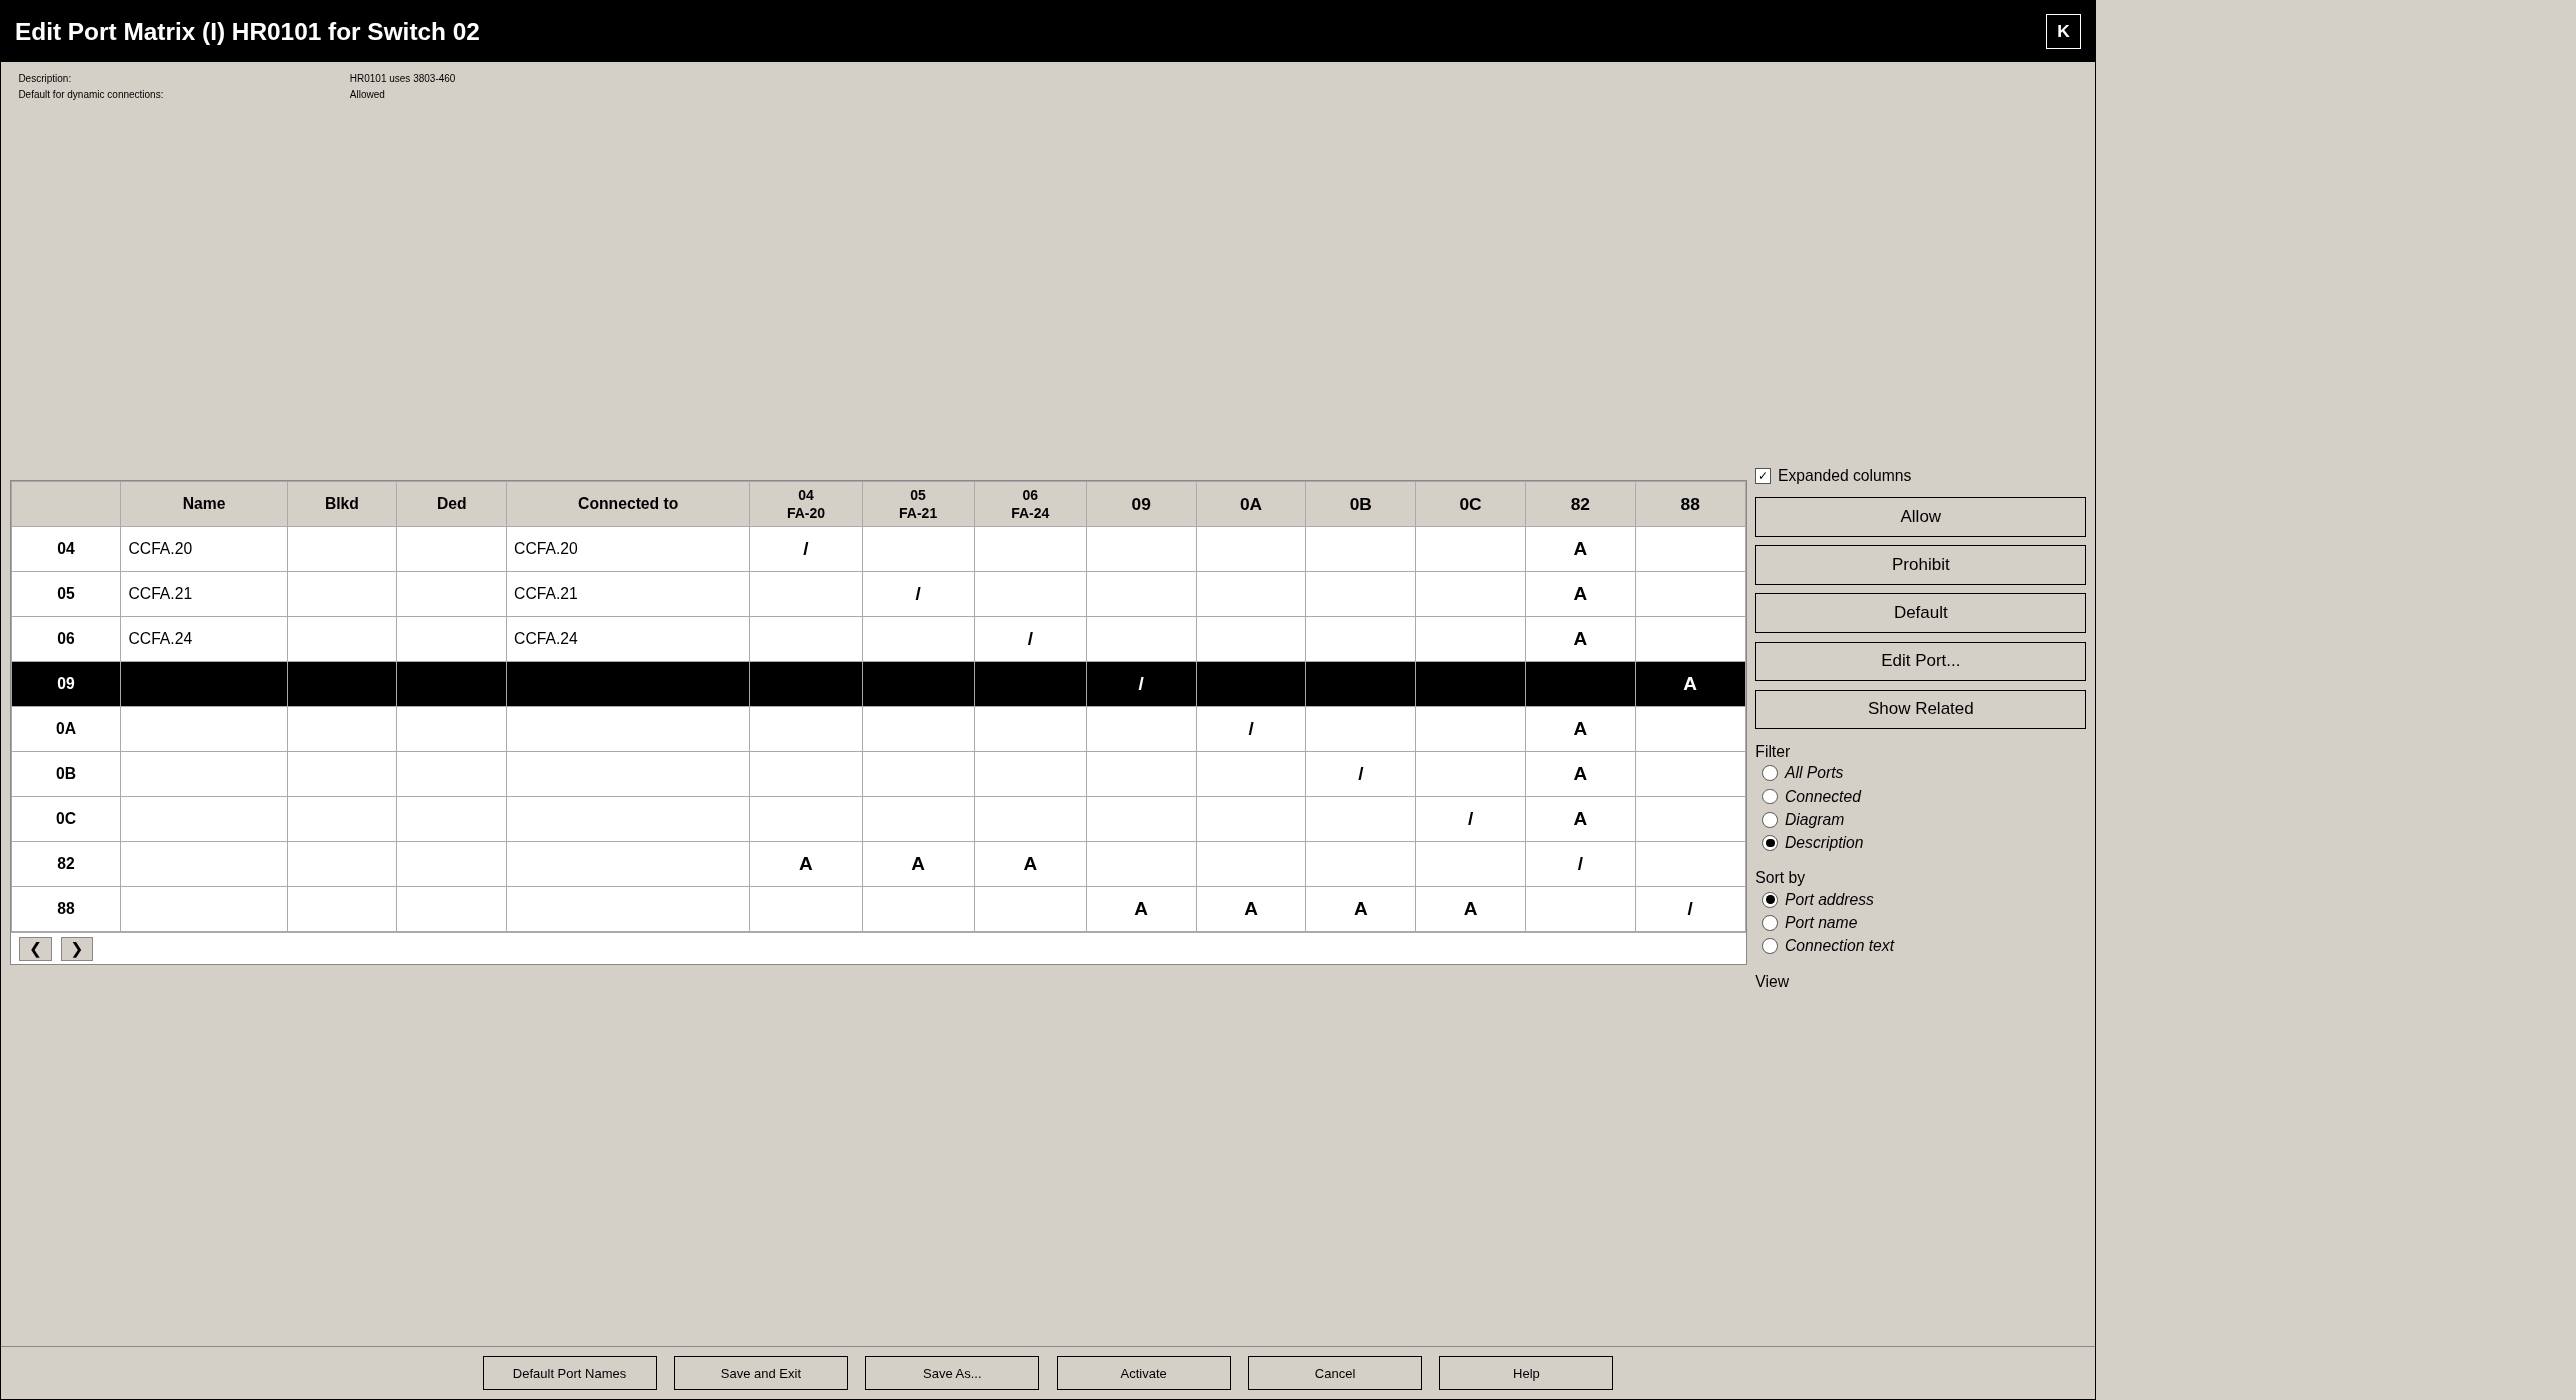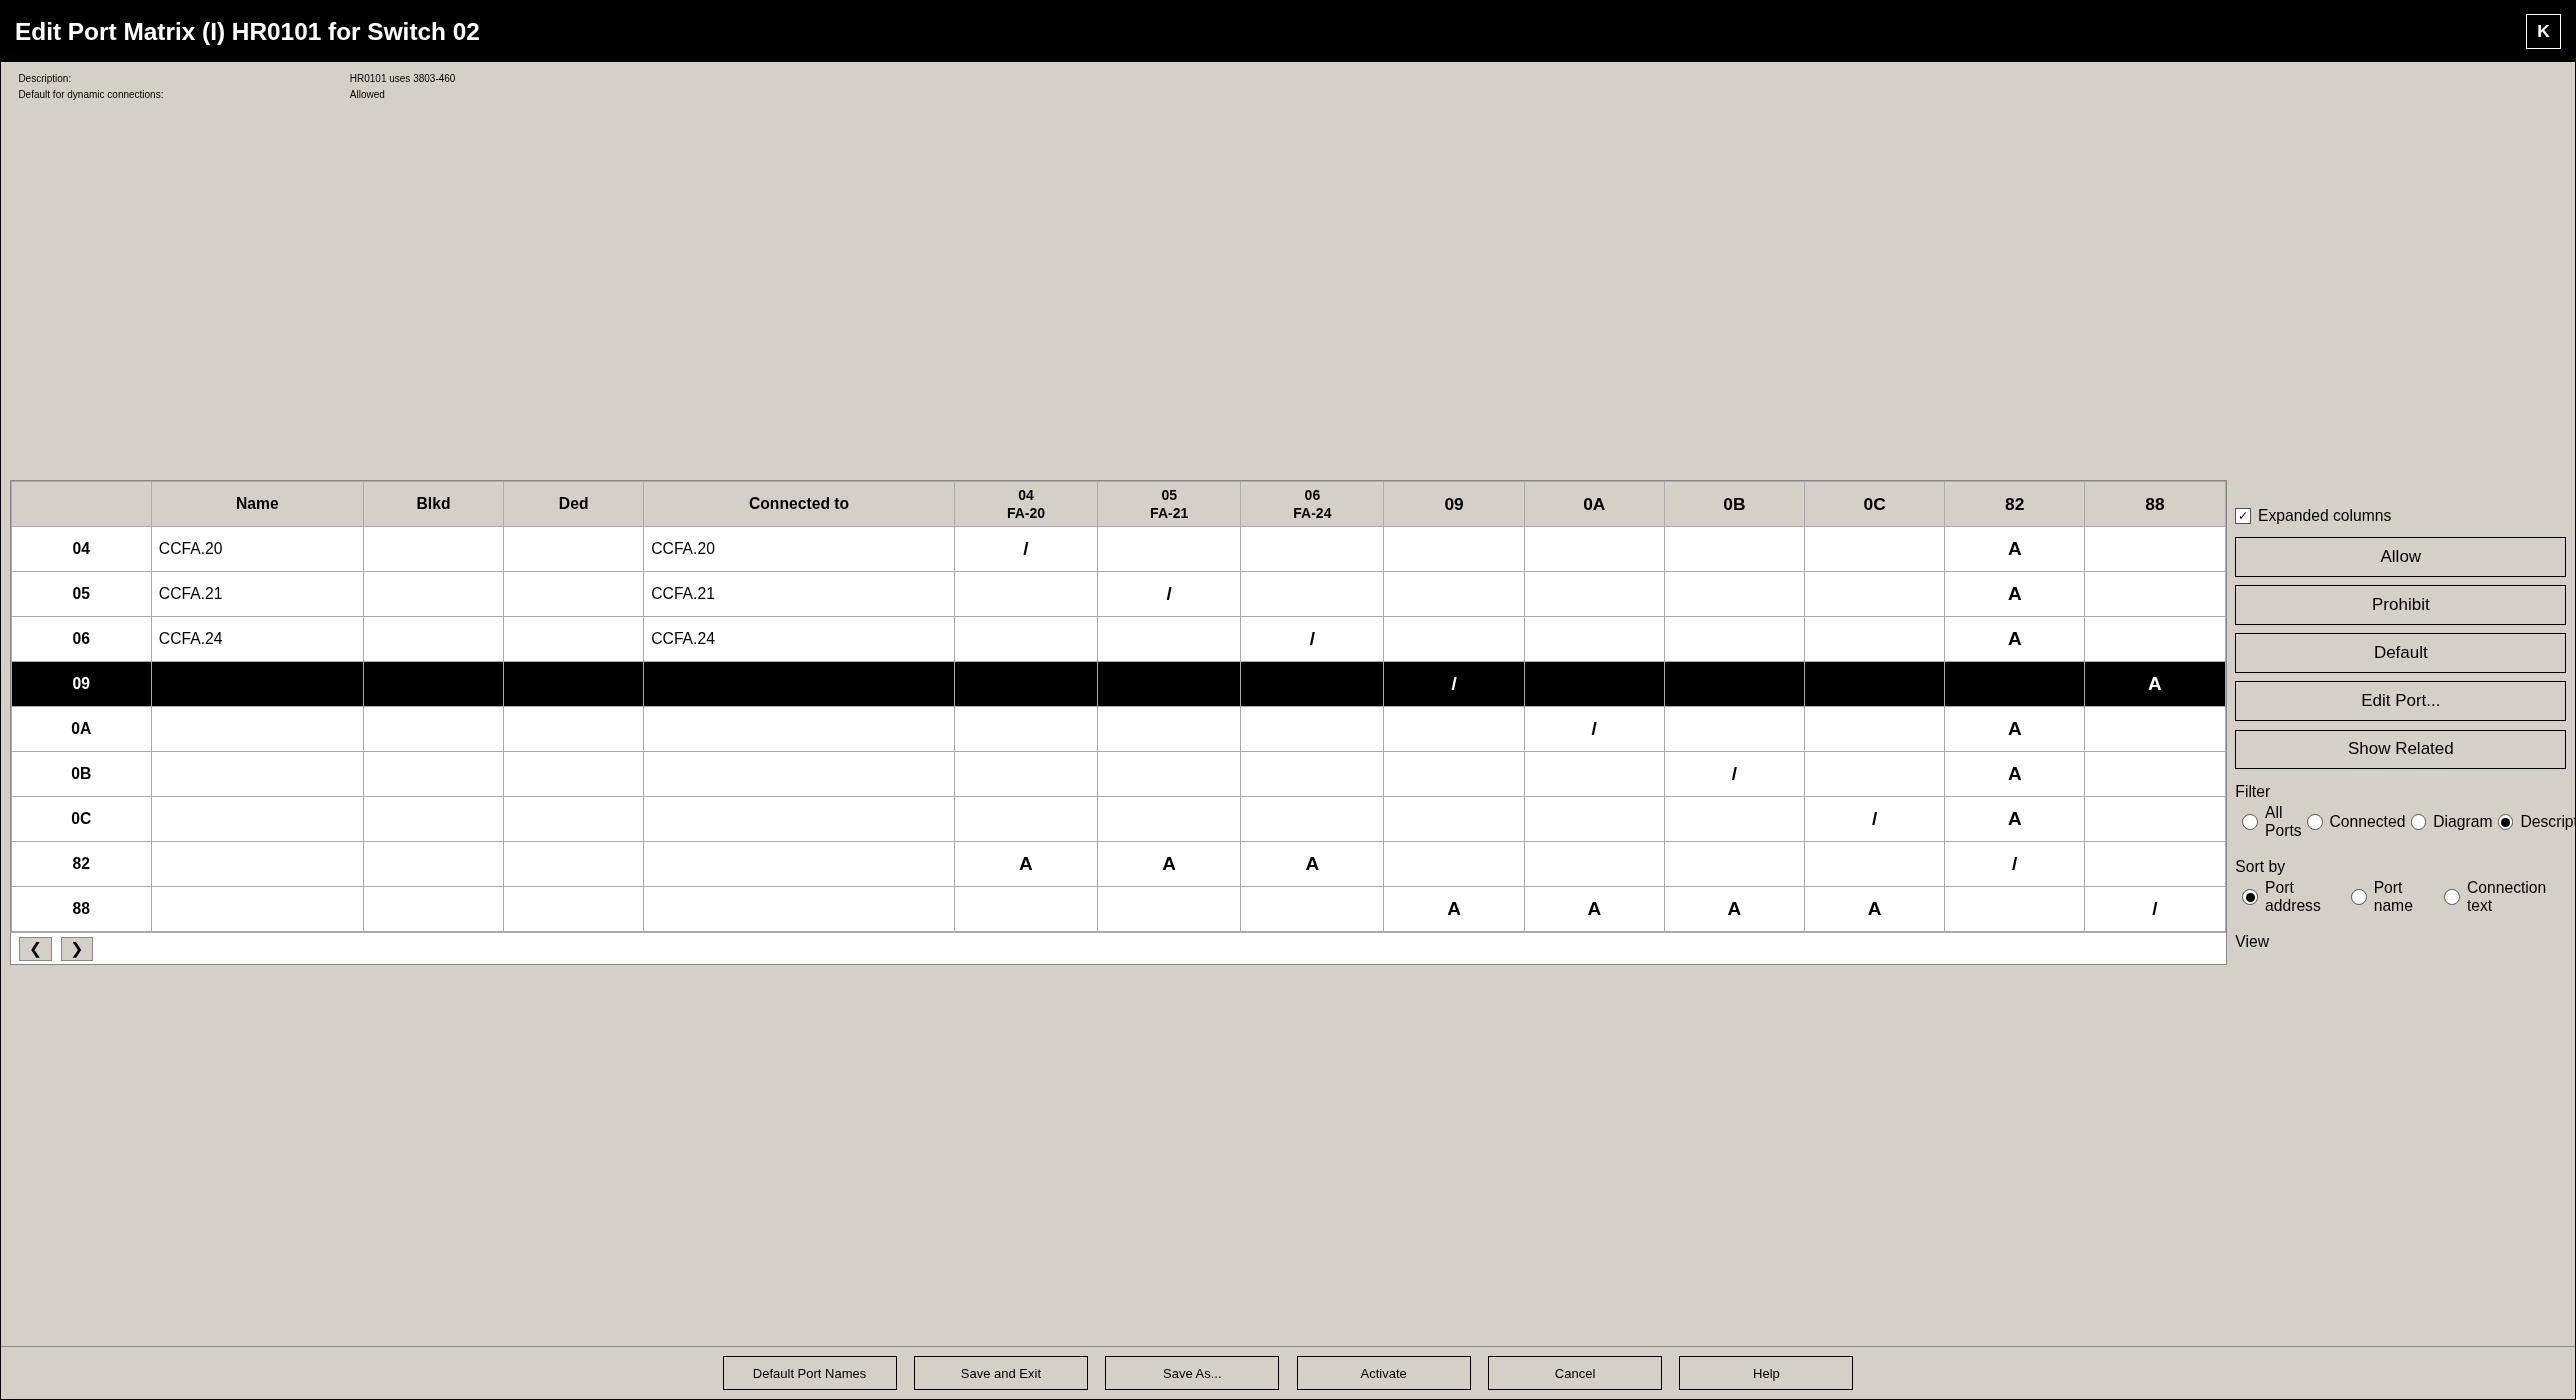--- a/index.html
+++ b/index.html
@@ -5,21 +5,21 @@
     * { box-sizing: border-box; margin: 0; padding: 0; }
     body {
       font-family: Arial, sans-serif;
       font-size: 11.3px;
       background: #d4d0c8;
       width: 2576px;
       height: 1400px;
       overflow: hidden;
     }
     .window {
-      width: 2576px;
+      width: 2096px;
       height: 1400px;
       background: #d4d0c8;
       border: 1.7px solid #000;
       display: flex;
       flex-direction: column;
     }
     .title-bar {
       background: #000;
       color: #fff;
       padding: 7px 14px;
@@ -173,23 +173,24 @@
       text-align: center;
       width: 100%;
     }
     .section-title {
       font-size: 15.7px;
       font-weight: normal;
       margin-top: 5.2px;
     }
     .radio-group {
       display: flex;
-      flex-direction: row;
+      flex-direction: column;
       gap: 5.2px;
       padding: 3.5px 0 3.5px 7px;
+      font-style: italic;
     }
     .radio-row {
       display: flex;
       align-items: center;
       gap: 7px;
       font-size: 15.7px;
     }
     .radio-circle {
       width: 15.7px;
       height: 15.7px;

